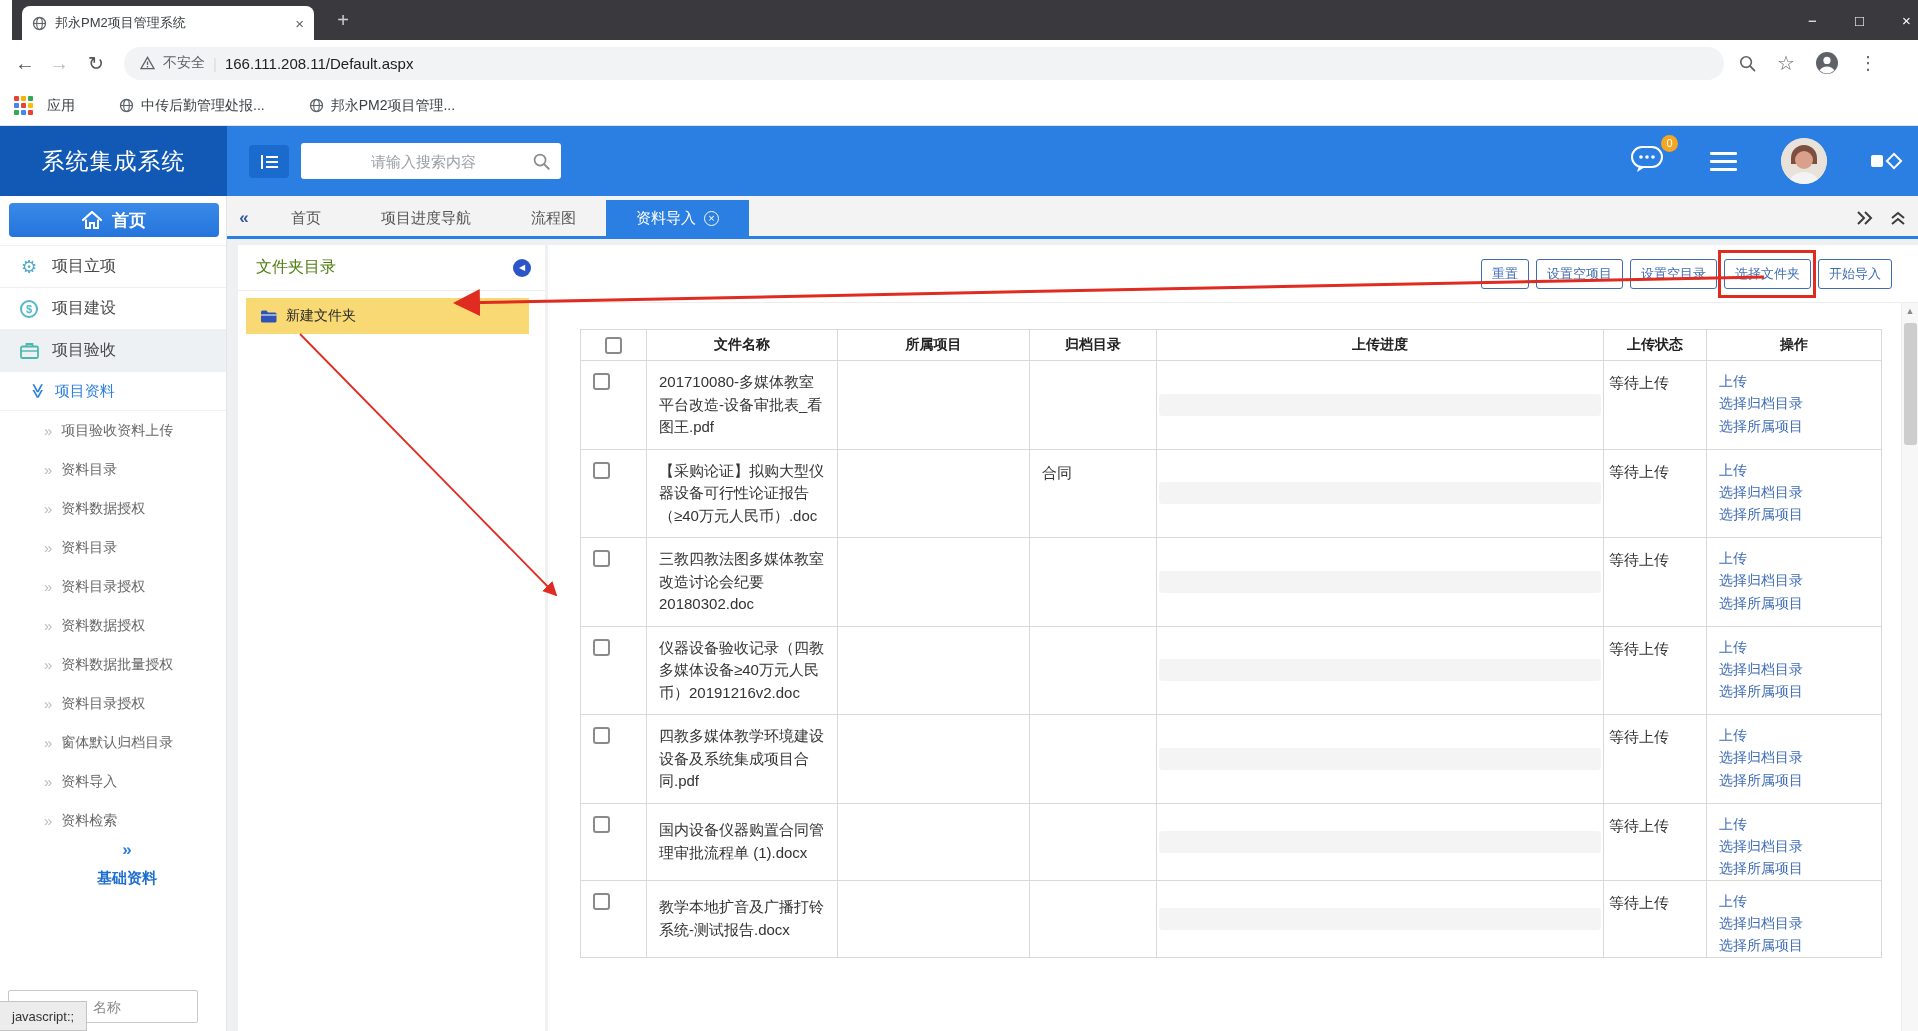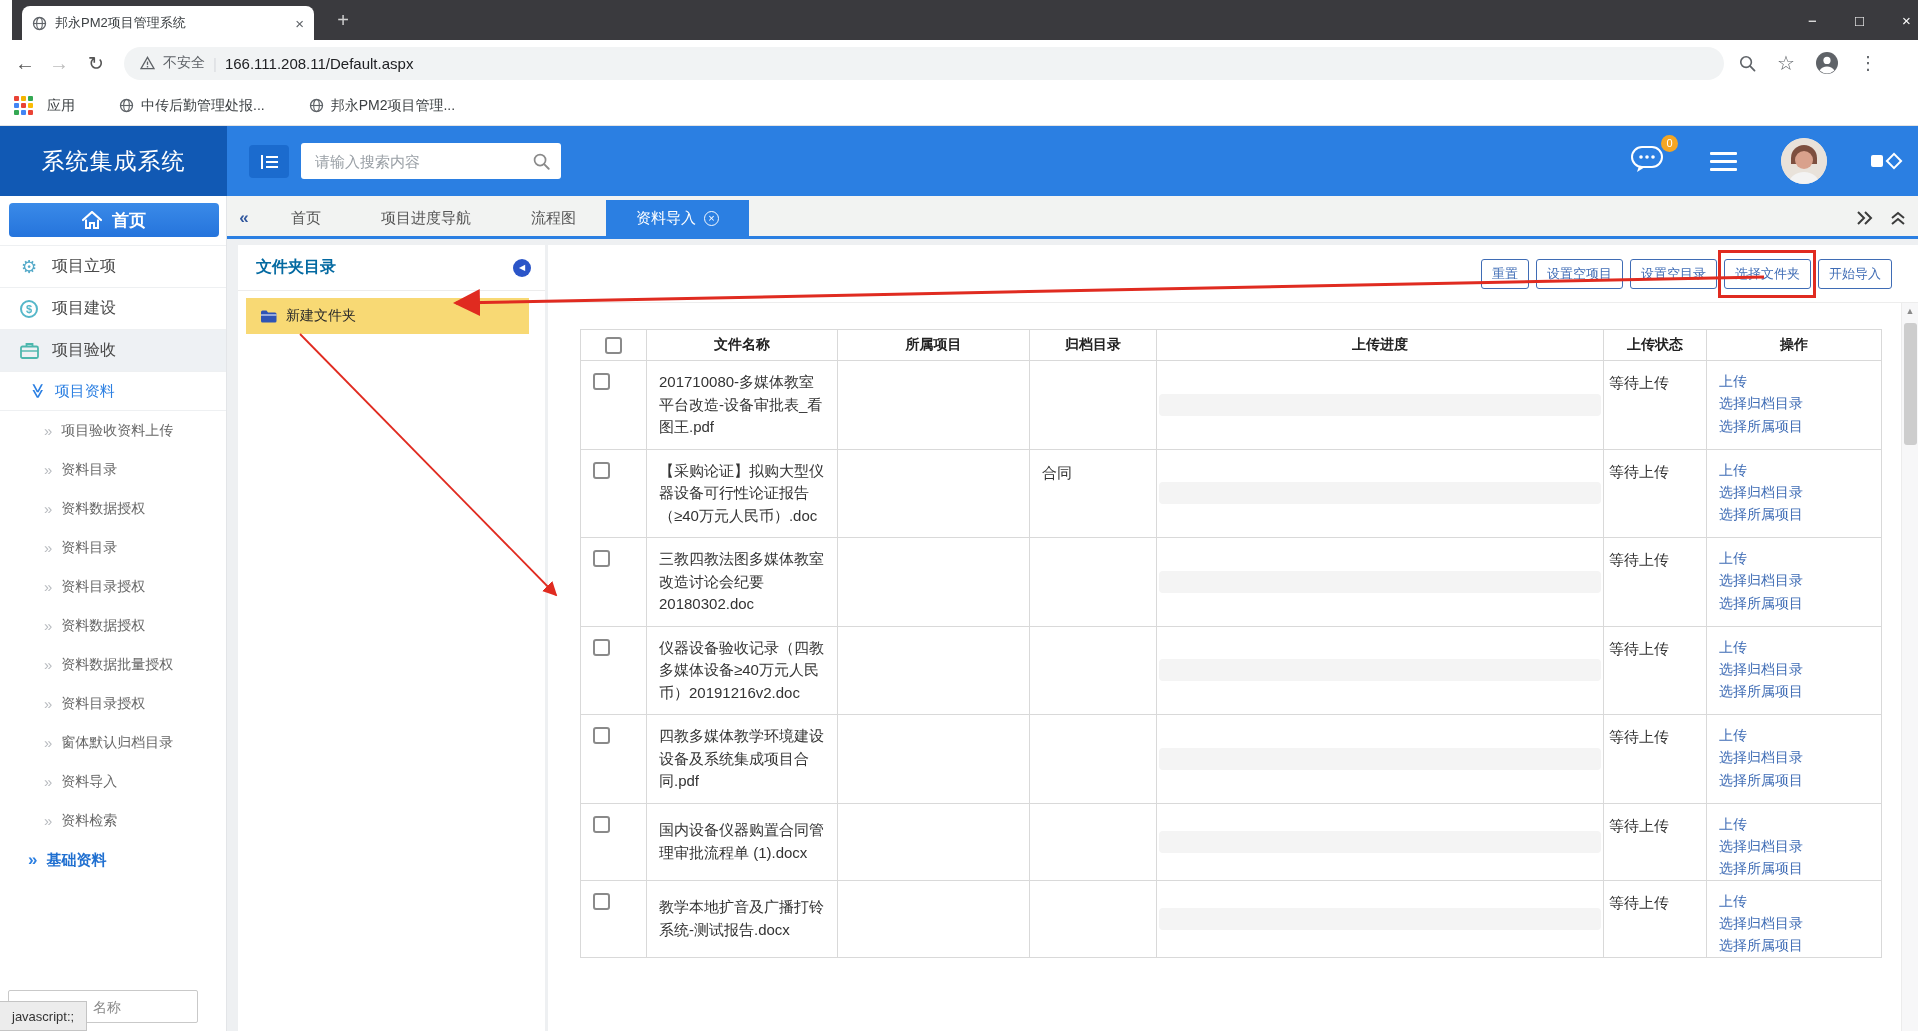--- a/index.html
+++ b/index.html
@@ -32,21 +32,21 @@
 
 
 .appheader{position:absolute;left:0;top:126px;width:1918px;height:70px;background:#2b7fe2;}
 .logo{position:absolute;left:0;top:0;width:227px;height:70px;background:#1159b4;color:#fff;font-size:23px;font-weight:normal;display:flex;align-items:center;justify-content:center;letter-spacing:1px;}
 .menu-btn{position:absolute;left:249px;top:19px;width:40px;height:33px;background:#1b6bce;border-radius:4px;display:flex;align-items:center;justify-content:center;}
 .menu-glyph{display:flex;gap:3px;align-items:center;}
 .menu-glyph .vbar{width:2px;height:14px;background:#fff;}
 .menu-glyph .hbars{display:flex;flex-direction:column;gap:3px;}
 .menu-glyph .hbars i{display:block;width:12px;height:2px;background:#fff;}
 .app-search{position:absolute;left:301px;top:17px;width:260px;height:36px;background:#fff;border-radius:3px;display:flex;align-items:center;padding:0 10px 0 14px;}
-.app-search input{flex:1;border:none;outline:none;font-size:15px;color:#333;background:transparent;}
+.app-search input{flex:1;border:none;outline:none;font-size:15px;color:#333;background:transparent;text-align:center;}
 .app-search input::placeholder{color:#9aa0a6;}
 .hdr-icons{position:absolute;right:18px;top:0;height:70px;display:flex;align-items:center;gap:44px;}
 .chatwrap{position:relative;}
 .badge{position:absolute;top:-9px;right:-12px;min-width:17px;height:17px;background:#f5a623;border-radius:9px;color:#fff;font-size:11px;text-align:center;line-height:17px;padding:0 4px;}
 .burger{display:flex;flex-direction:column;gap:5px;}
 .burger i{display:block;width:27px;height:3px;background:#fff;border-radius:1px;}
 .hdr-avatar{width:46px;height:46px;border-radius:50%;background:#e9e5e0;overflow:hidden;display:flex;align-items:flex-end;justify-content:center;}
 .gridic{display:flex;gap:5px;align-items:center;color:#fff;}
 .gridic .sq{width:12px;height:12px;background:#fff;border-radius:2px;}
 .gridic .dia{width:12px;height:12px;border:2px solid #fff;transform:rotate(45deg);}
@@ -56,21 +56,21 @@
 .home-btn{margin:7px 7px 8px 9px;height:34px;background:linear-gradient(#3a8ae8,#2574dc);border-radius:4px;display:flex;align-items:center;justify-content:center;gap:10px;color:#fff;font-size:17px;font-weight:bold;}
 .grp{height:42px;display:flex;align-items:center;gap:12px;padding-left:18px;border-top:1px solid #eef0f2;font-size:16px;color:#4a4a4a;}
 .grp.selected{background:#eef1f4;}
 .grp-ic{width:22px;display:flex;justify-content:center;color:#55aac9;font-size:18px;}
 .coin{width:18px;height:18px;border:2px solid #55b7c9;border-radius:50%;color:#55b7c9;font-size:11px;font-weight:bold;display:flex;align-items:center;justify-content:center;}
 .lvl1{height:40px;display:flex;align-items:center;gap:9px;padding-left:30px;font-size:15px;color:#2b7fe2;border-top:1px solid #eef0f2;border-bottom:1px solid #eef0f2;}
 .dblchev{color:#2b7fe2;font-weight:bold;font-size:15px;display:inline-block;transform:rotate(90deg);}
 .subitem{height:39px;display:flex;align-items:center;gap:9px;padding-left:44px;font-size:14px;color:#666;}
 .subchev{color:#b9bcc0;font-size:15px;}
 .subchev::before{content:"\00BB";}
-.lvl1b{height:40px;display:flex;align-items:center;gap:9px;padding-left:28px;font-size:15px;color:#1f6fd0;font-weight:bold;}
+.lvl1b{height:40px;display:flex;align-items:center;gap:9px;padding-left:28px;font-size:15px;color:#1f6fd0;font-weight:bold;flex-direction:column;}
 .bluechev{color:#2b7fe2;font-size:17px;font-weight:bold;}
 .bluechev::before{content:"\00BB";}
 .side-search{position:absolute;left:8px;bottom:8px;width:190px;height:33px;border:1px solid #c9c9c9;border-radius:2px;background:#fff;display:flex;align-items:center;}
 .side-search input{flex:1;border:none;outline:none;font-size:14px;color:#333;padding-left:84px;background:transparent;}
 .side-search input::placeholder{color:#8a8a8a;}
 .side-search .mag{margin-right:9px;}
 .status-tip{position:absolute;left:0;top:1001px;height:30px;background:#ececec;border:1px solid #c4c4c4;border-left:none;padding:0 12px;display:flex;align-items:center;font-size:13px;color:#333;z-index:40;}
 
 
 .tabstrip{position:absolute;left:227px;top:196px;width:1691px;height:43px;background:#f2f3f2;border-bottom:3px solid #2b7fe2;display:flex;align-items:flex-end;}
@@ -81,21 +81,21 @@
 .wtab.active{background:#2b7fe2;color:#fff;}
 .wtab .tclose{display:none;width:15px;height:15px;border:1px solid rgba(255,255,255,.95);border-radius:50%;font-size:11px;line-height:13px;text-align:center;color:#fff;}
 .wtab.active .tclose{display:block;}
 .wtab .tclose::before{content:"\00D7";}
 .strip-right{margin-left:auto;display:flex;align-items:center;gap:16px;padding-right:12px;}
 
 
 .content{position:absolute;left:227px;top:239px;width:1691px;height:792px;background:#eef0f2;}
 .folder-panel{position:absolute;left:11px;top:6px;width:307px;height:786px;background:#fff;}
 .fp-header{height:46px;display:flex;align-items:center;padding:0 14px 0 18px;border-bottom:1px solid #ececec;}
-.fp-title{font-size:16px;font-weight:bold;color:#0369a1;flex:1;}
+.fp-title{font-size:16px;font-weight:normal;color:#4d7c0f;flex:1;}
 .fp-collapse{width:18px;height:18px;border-radius:50%;background:#2b55c8;color:#fff;font-size:8px;display:flex;align-items:center;justify-content:center;}
 .fp-collapse::before{content:"\25C0";}
 .folder-item{margin:7px 16px 0 8px;height:36px;background:#f8d974;display:flex;align-items:center;gap:9px;padding-left:14px;font-size:14px;color:#2a2a2a;}
 
 .main-panel{position:absolute;left:321px;top:6px;width:1370px;height:786px;background:#fff;overflow:hidden;}
 .toolbar{height:58px;display:flex;align-items:center;justify-content:flex-end;gap:7px;padding-right:26px;border-bottom:1px solid #ededed;}
 .tbtn{background:#fff;border:1px solid #3f6cb5;border-radius:3px;color:#3f6cb5;font-size:13px;padding:5px 10px;position:relative;}
 .tbtn.red-boxed::after{content:"";position:absolute;left:-7px;right:-6px;top:-10px;bottom:-10px;border:3px solid #e02b20;pointer-events:none;}
 
 table.files{border-collapse:collapse;table-layout:fixed;width:1301px;margin:26px 0 0 32px;background:#fff;}

